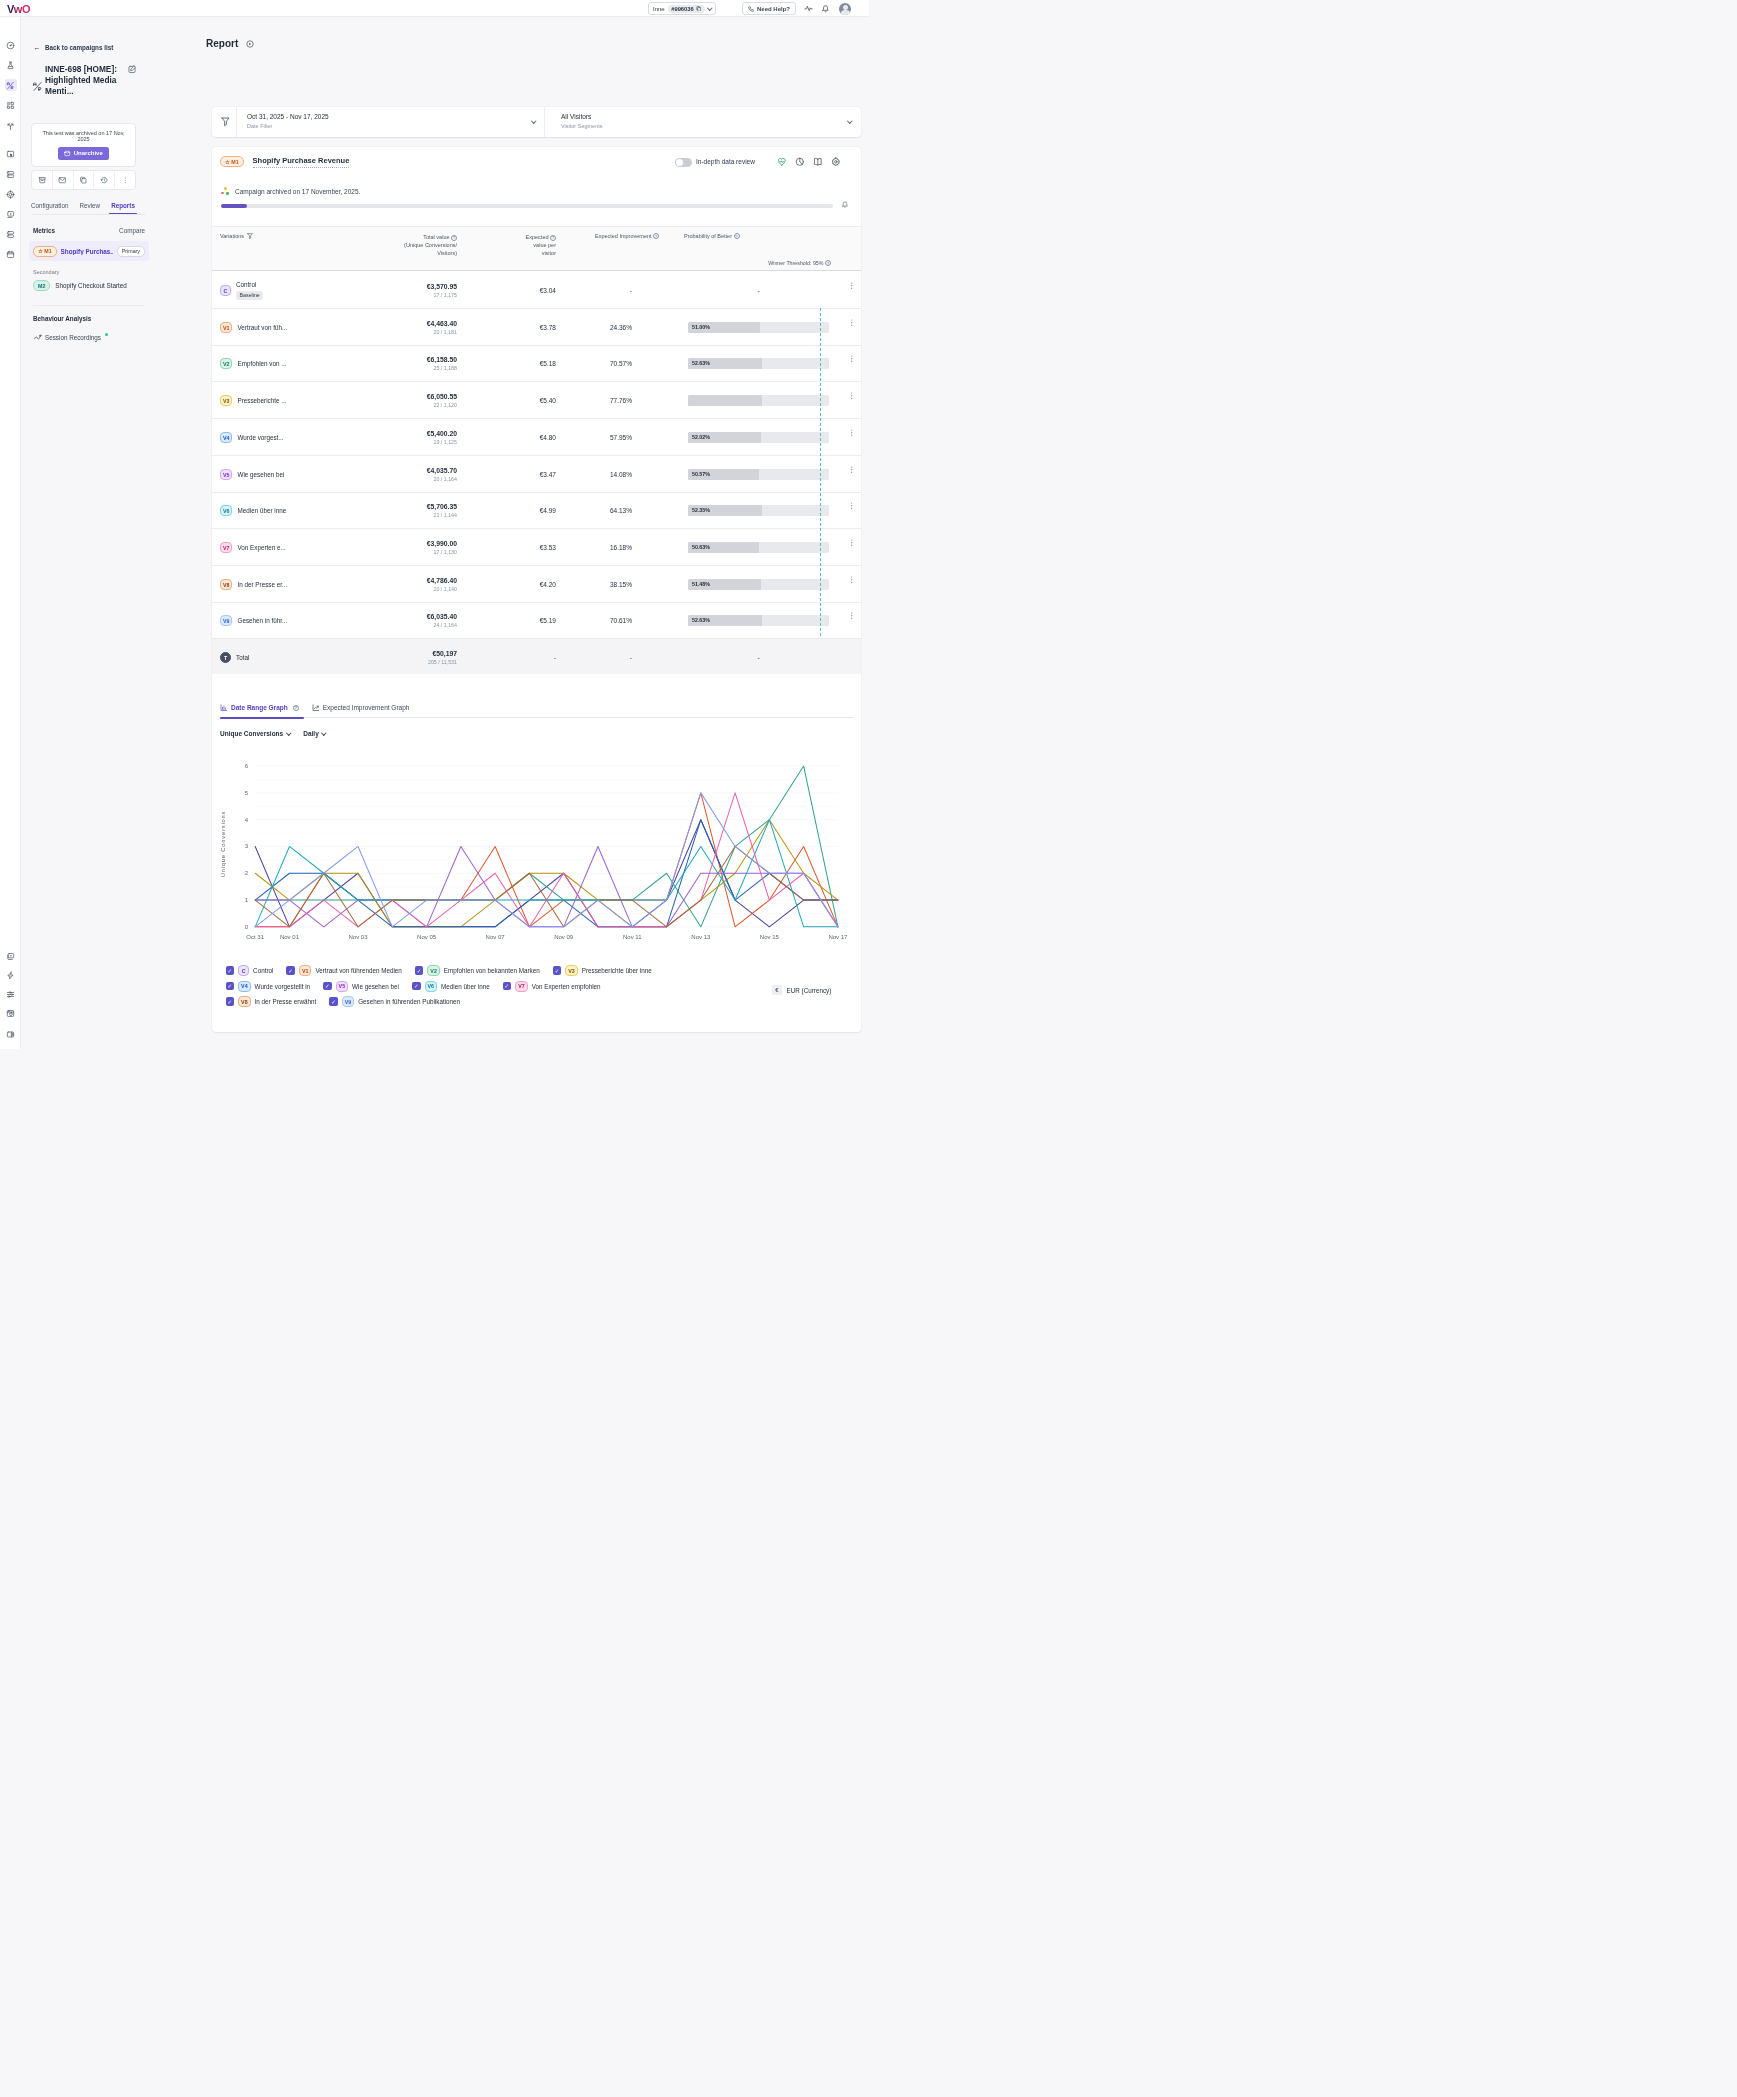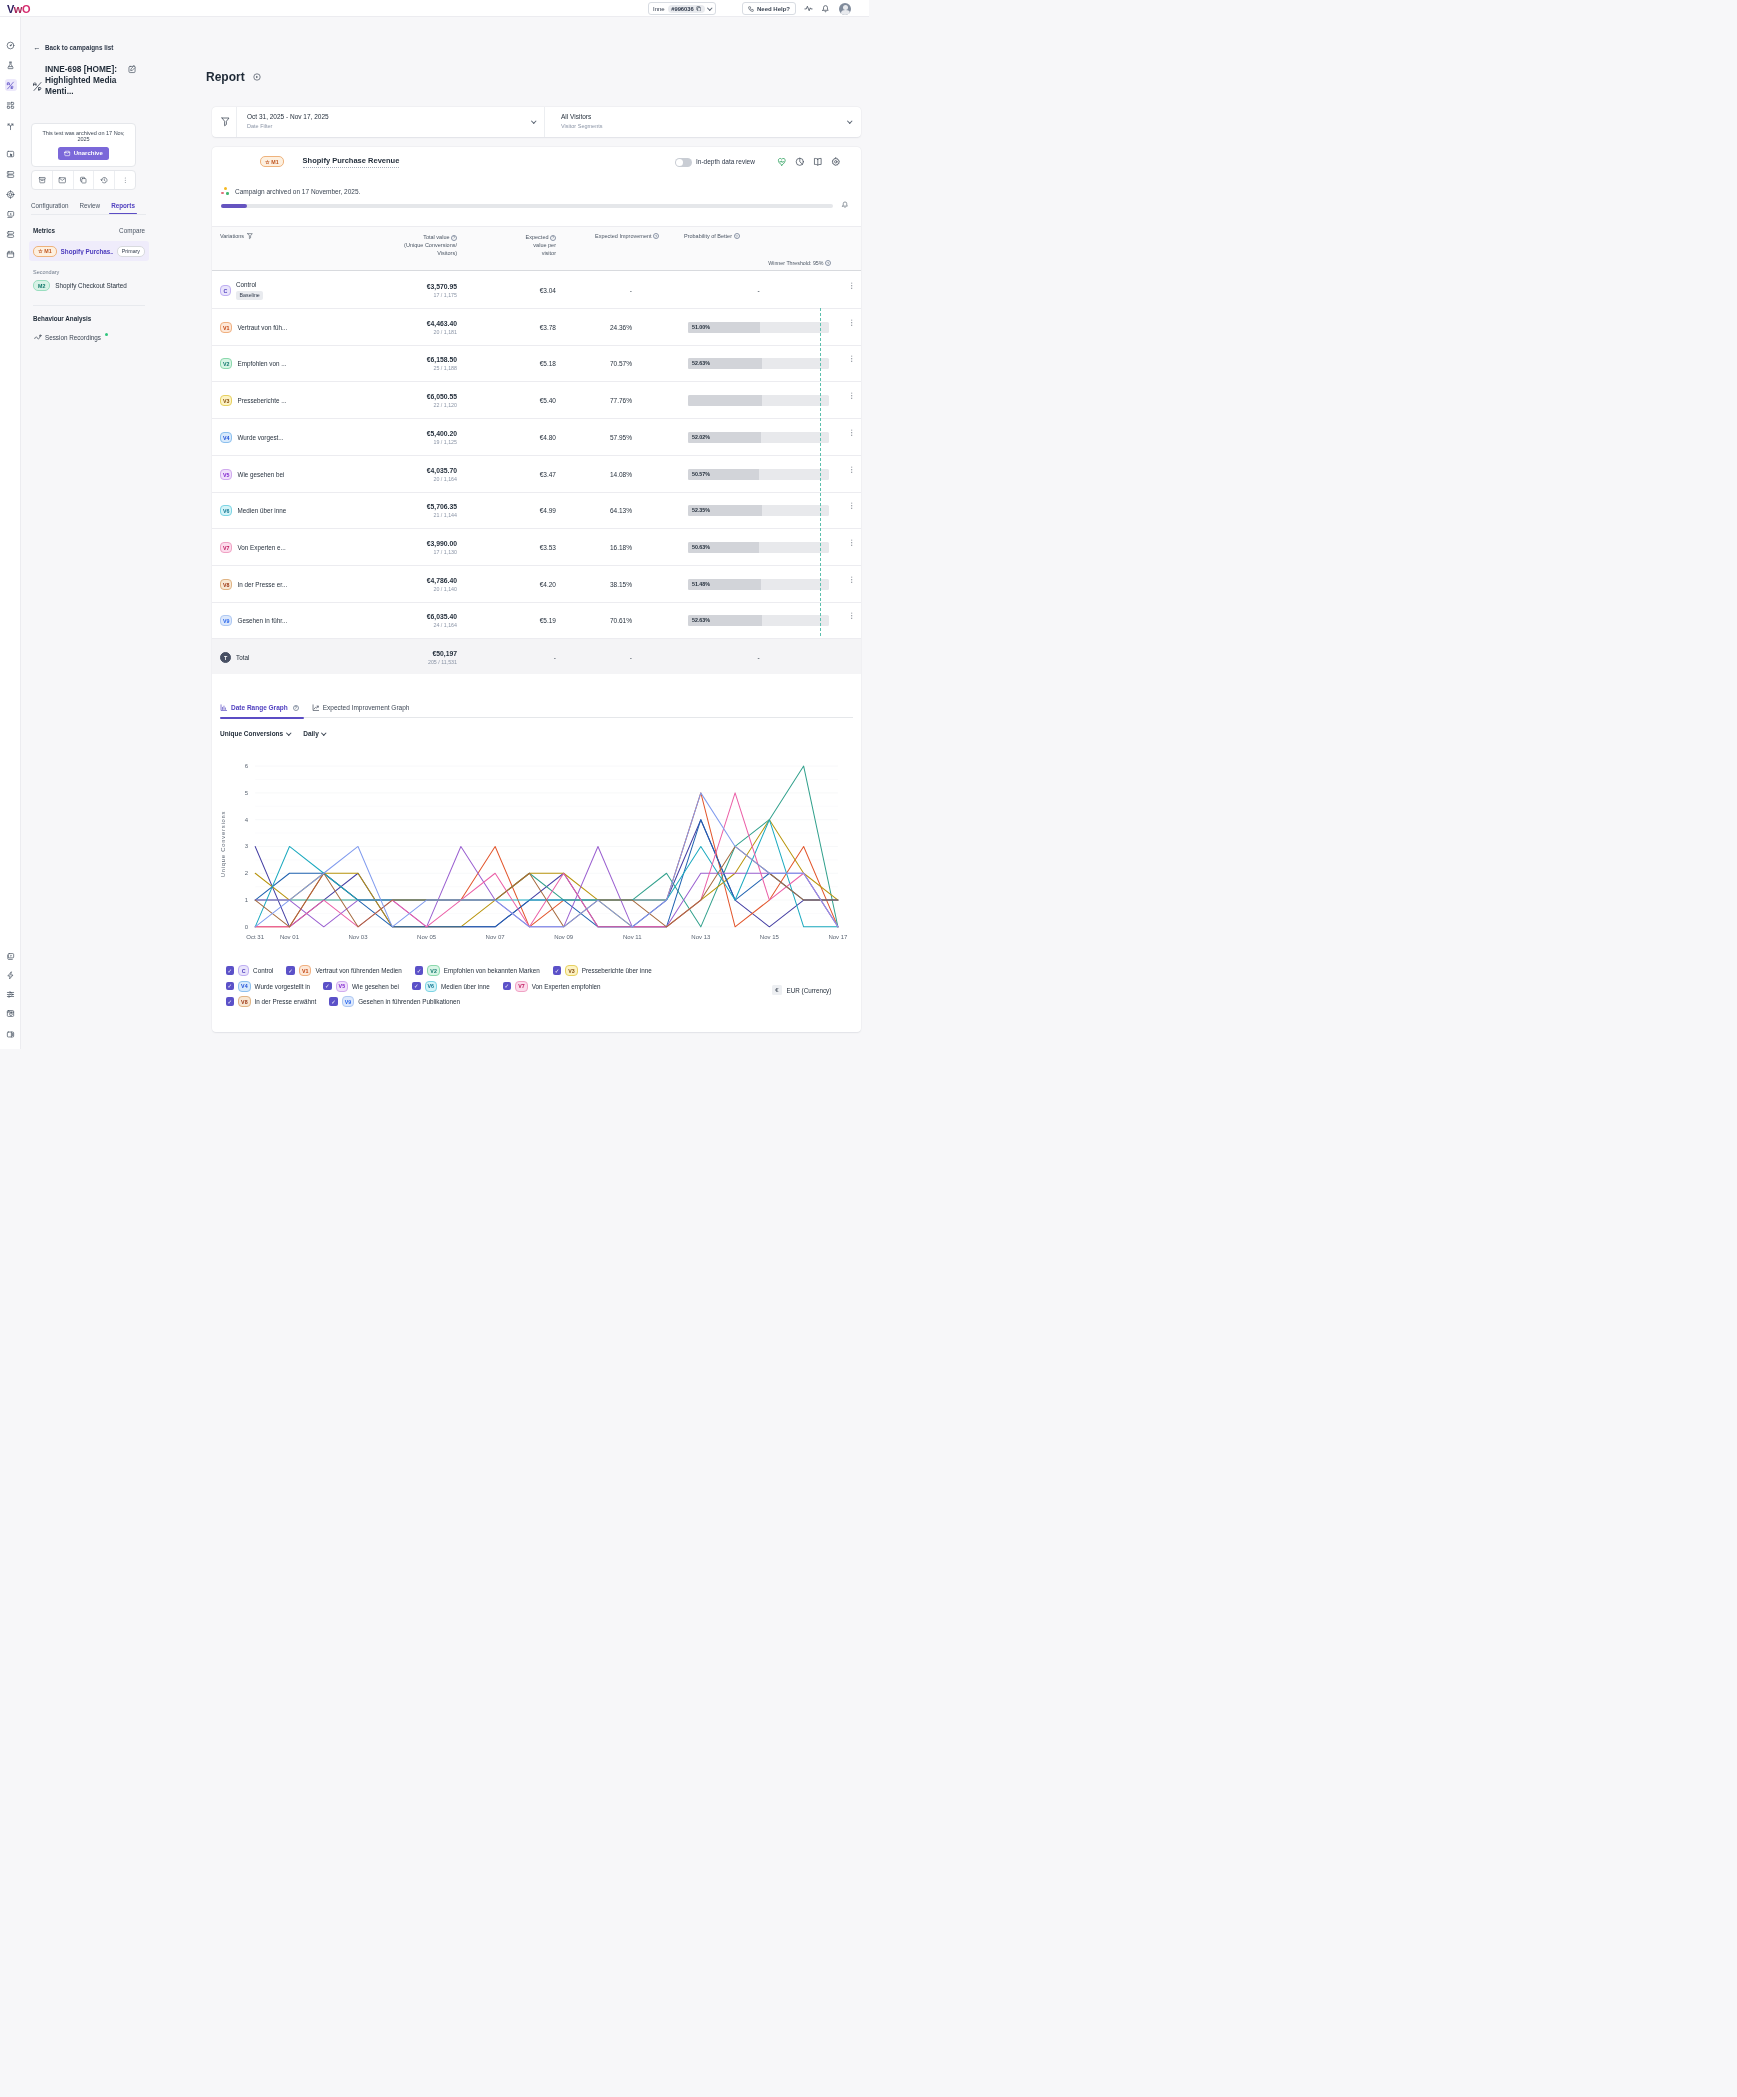--- a/index.html
+++ b/index.html
@@ -53,21 +53,21 @@
   .m1row .mname { font-size:6.3px; font-weight:bold; color:#4c3bbd; white-space:nowrap; overflow:hidden; }
   .pill { background:#fff; border:0.5px solid #d8dade; border-radius:5px; font-size:5.3px; padding:1.5px 4px; color:#2d3748; }
   .seclab { position:absolute; left:12px; top:252px; font-size:5.5px; color:#6e7a8a; }
   .m2row { position:absolute; left:12px; top:263px; display:flex; align-items:center; gap:5px; font-size:6.3px; color:#1f2a37; }
   .ldiv { position:absolute; left:12px; top:288px; width:112px; border-top:0.5px solid #e8eaee; }
   .behead { position:absolute; left:12px; top:298px; font-size:6.3px; font-weight:bold; color:#1f2a37; }
   .sessrec { position:absolute; left:13px; top:317px; font-size:6.3px; color:#3c4654; display:flex; gap:3.5px; align-items:center; }
   .greendot { width:3px; height:3px; border-radius:50%; background:#2fc57d; margin-top:-6px; }
 
   
-  .rtitle { position:absolute; left:206px; top:38px; font-size:12px; font-weight:bold; color:#1f2a37; display:flex; gap:8px; align-items:center;margin-top:32px; }
+  .rtitle { position:absolute; left:206px; top:38px; font-size:10px; font-weight:bold; color:#1f2a37; display:flex; gap:8px; align-items:center; }
   .card { position:absolute; background:#fff; border-radius:4px; box-shadow:0 0.5px 1.5px rgba(30,35,60,.08), 0 0 0 0.5px rgba(30,35,60,.03); }
   .banner { left:212px; top:65px; width:649px; height:31px; }
   .banner .bl { position:absolute; left:8px; top:0; height:31px; display:flex; align-items:center; gap:4.5px; }
   .vbadge { display:inline-flex; align-items:center; justify-content:center; min-width:11px; height:11px; padding:0 2px; border-radius:4px; font-size:5.3px; font-weight:bold; }
   .vb-c  { background:#e9e4fb; border:0.5px solid #beaef2; color:#4c3bbd; }
   .vb-v1 { background:#fde8d8; border:0.5px solid #f0b080; color:#c2410c; }
   .vb-v2 { background:#d8f5e5; border:0.5px solid #8ad8ac; color:#0f766e; }
   .vb-v3 { background:#fdf3c4; border:0.5px solid #e6d060; color:#854d0e; }
   .vb-v4 { background:#d8eafc; border:0.5px solid #8cc0ee; color:#1d4ed8; }
   .vb-v5 { background:#f0e0fb; border:0.5px solid #d0aaee; color:#7e22ce; }
@@ -88,21 +88,21 @@
   .filterbar { left:212px; top:107px; width:649px; height:30px; }
   .filterbar .f-ic { position:absolute; left:9px; top:10px; color:#3c4654; }
   .filterbar .sep1 { position:absolute; left:24px; top:0; height:30px; border-left:0.5px solid #eceef1; }
   .filterbar .sep2 { position:absolute; left:332px; top:0; height:30px; border-left:0.5px solid #eceef1; }
   .fgroup { position:absolute; top:6px; }
   .fgroup .fval { font-size:6.5px; color:#1f2a37; }
   .fgroup .flab { font-size:5.5px; color:#8a94a6; margin-top:2.5px; }
   .fchev { position:absolute; top:13px; }
 
   .metriccard { left:212px; top:147px; width:649px; height:885px; }
-  .mc-head { position:absolute; left:8px; top:9px; display:flex; align-items:center; gap:19px;margin-left:40px; }
+  .mc-head { position:absolute; left:8px; top:9px; display:flex; align-items:center; gap:9px; }
   .mc-name { font-size:7.5px; font-weight:bold; color:#1f2a37; border-bottom:0.8px dotted #a8b0bc; padding-bottom:1.5px; }
   .toggle { position:absolute; left:463px; top:10.6px; width:17px; height:9px; background:#c9cdd4; border-radius:4.5px; }
   .toggle::after { content:""; position:absolute; left:1px; top:1px; width:7px; height:7px; background:#fff; border-radius:50%; }
   .mc-toglab { position:absolute; left:484px; top:11px; font-size:6.5px; color:#2d3748; }
   .mc-icons { position:absolute; left:565px; top:10px; display:flex; gap:8.5px; color:#3c4654; }
   .mc-icons svg { stroke:currentColor; fill:none; stroke-width:1.5; stroke-linecap:round; stroke-linejoin:round; }
   .mc-status { position:absolute; left:9px; top:40px; display:flex; align-items:center; gap:6px; font-size:6.5px; color:#3c4654; }
   .sparkle { position:relative; width:8px; height:8px; }
   .sparkle i { position:absolute; border-radius:50%; }
   .sparkle .s1 { width:3px; height:3px; background:#f5b921; left:2.5px; top:0; }

